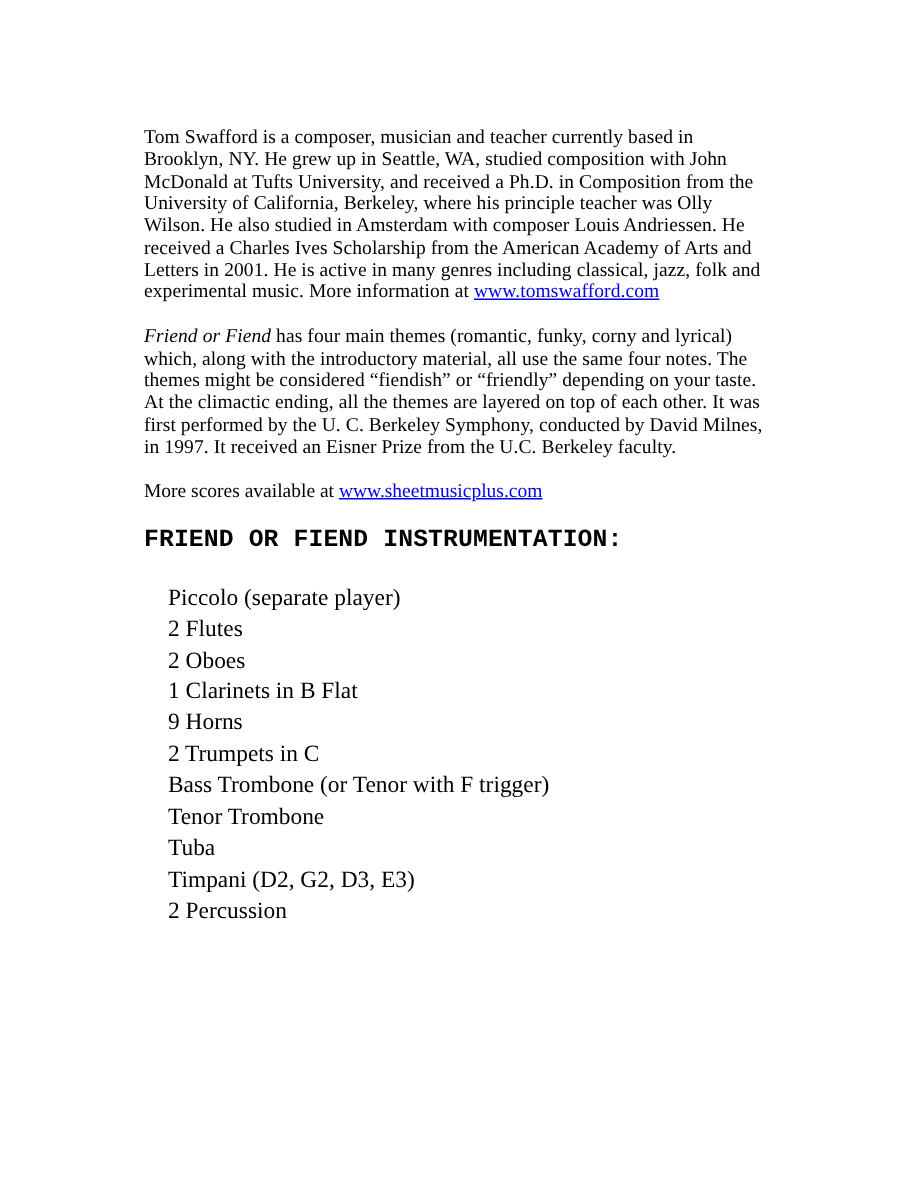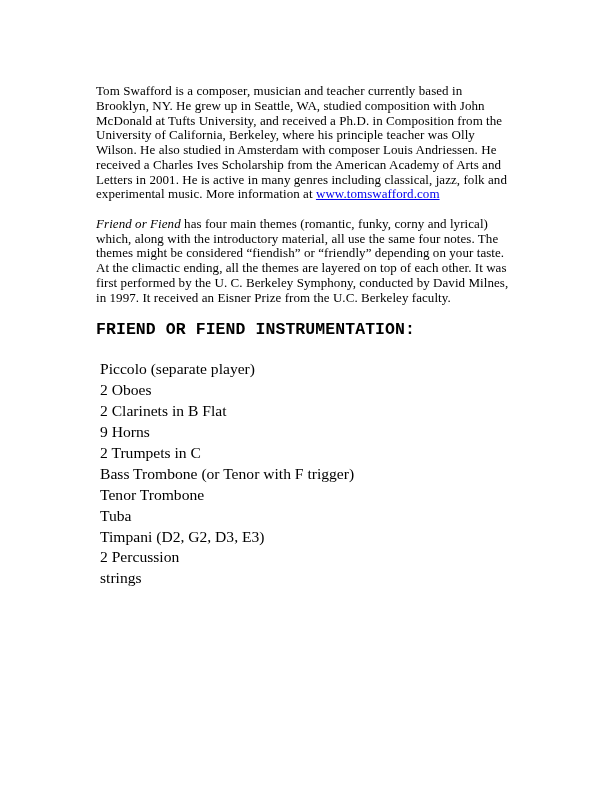--- a/index.html
+++ b/index.html
@@ -67,21 +67,21 @@
     margin: 0;
     margin-top: 15px;
     letter-spacing: 0.004em;
     white-space: nowrap;
     font-family: Liberation Mono, monospace;
   }
 
   
   .instrumentation {
     list-style: none;
-    margin: 4px;
+    margin: 16px;
     padding: 0;
     margin-top: 19px;
     font-size: 15.6px;
     line-height: 20.9px;
   }
 
   .instrumentation li {
     margin: 0;
     padding: 0;
     white-space: pre;
@@ -89,30 +89,31 @@
 </style>
 </head>
 <body>
 
 <div class="page">
 
   <p class="para"><span>Tom Swafford is a composer, musician and teacher currently based in Brooklyn, NY. He grew up in Seattle, WA, studied composition with John McDonald at Tufts University, and received a Ph.D. in Composition from the University of California, Berkeley, where his principle teacher was Olly Wilson.  He also studied in Amsterdam with composer Louis Andriessen. He received a Charles Ives Scholarship from the American Academy of Arts and Letters in 2001. He is active in many genres including classical, jazz, folk and experimental music. More information at </span><span class="link">www.tomswafford.com</span></p>
 
   <p class="para"><span class="work-title">Friend or Fiend</span><span> has four main themes (romantic, funky, corny and lyrical) which, along with the introductory material, all use the same four notes. The themes might be considered “fiendish” or “friendly” depending on your taste. At the climactic ending, all the themes are layered on top of each other.  It was first performed by the U. C. Berkeley Symphony, conducted by David Milnes, in 1997. It received an Eisner Prize from the U.C. Berkeley faculty.</span></p>
 
+  <p class="availability"><span>More scores available at </span><span class="link">www.sheetmusicplus.com</span></p>
 
   <h1 class="doc-heading">FRIEND OR FIEND INSTRUMENTATION:</h1>
 
   <ul class="instrumentation" id="instrumentation-list">
       <li>Piccolo (separate player)</li>
+      <li>2 Flutes</li>
       <li>2 Oboes</li>
-      <li>2 Clarinets in B Flat</li>
+      <li>1 Clarinets in B Flat</li>
       <li>9 Horns</li>
       <li>2 Trumpets in C</li>
       <li>Bass Trombone (or Tenor with F trigger)</li>
       <li>Tenor Trombone</li>
       <li>Tuba</li>
       <li>Timpani (D2, G2, D3, E3)</li>
       <li>2 Percussion</li>
-      <li>strings</li>
     </ul>
 
 </div>
 
 </body></html>

